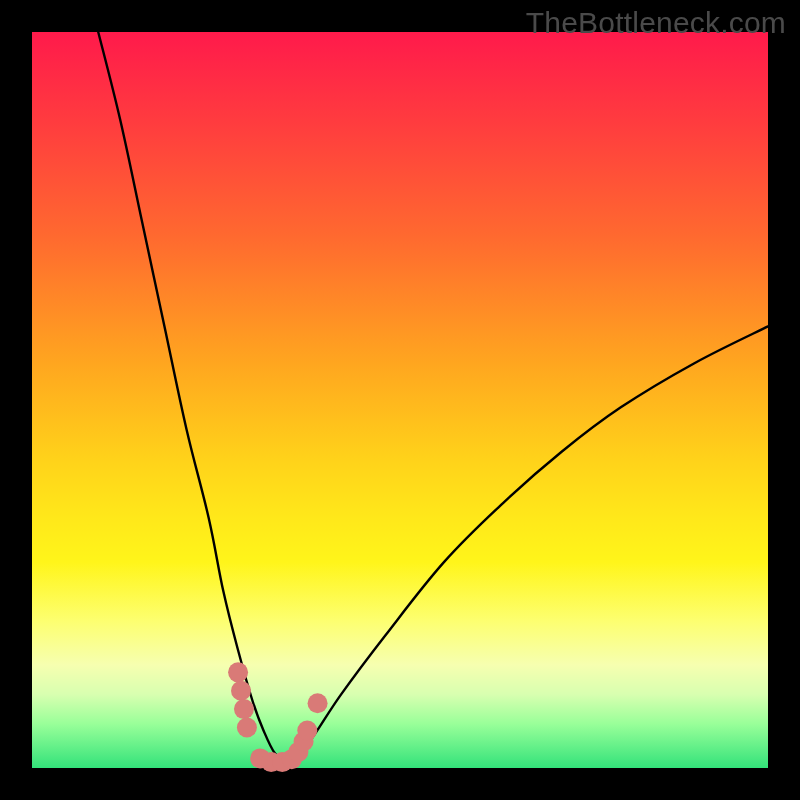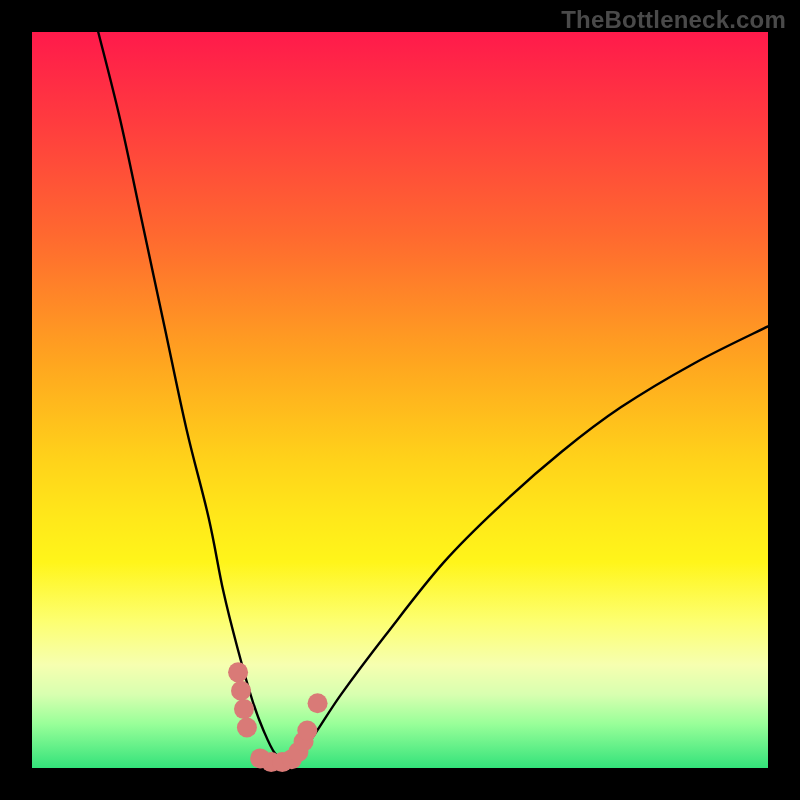--- a/index.html
+++ b/index.html
@@ -39,22 +39,22 @@
       #d8ffb0 90%,
       #99ff99 94%,
       #33e27a 100%
     );
   }
   .watermark {
     position: absolute;
     top: 6px;
     right: 14px;
     color: #4a4a4a;
-    font-size: 24px;
-    font-weight: 700;
+    font-size: 30px;
+    font-weight: 400;
     letter-spacing: 0.2px;
     user-select: none;
   }
   svg.curve {
     position: absolute;
     left: 0;
     top: 0;
     width: 736px;
     height: 736px;
     overflow: visible;

